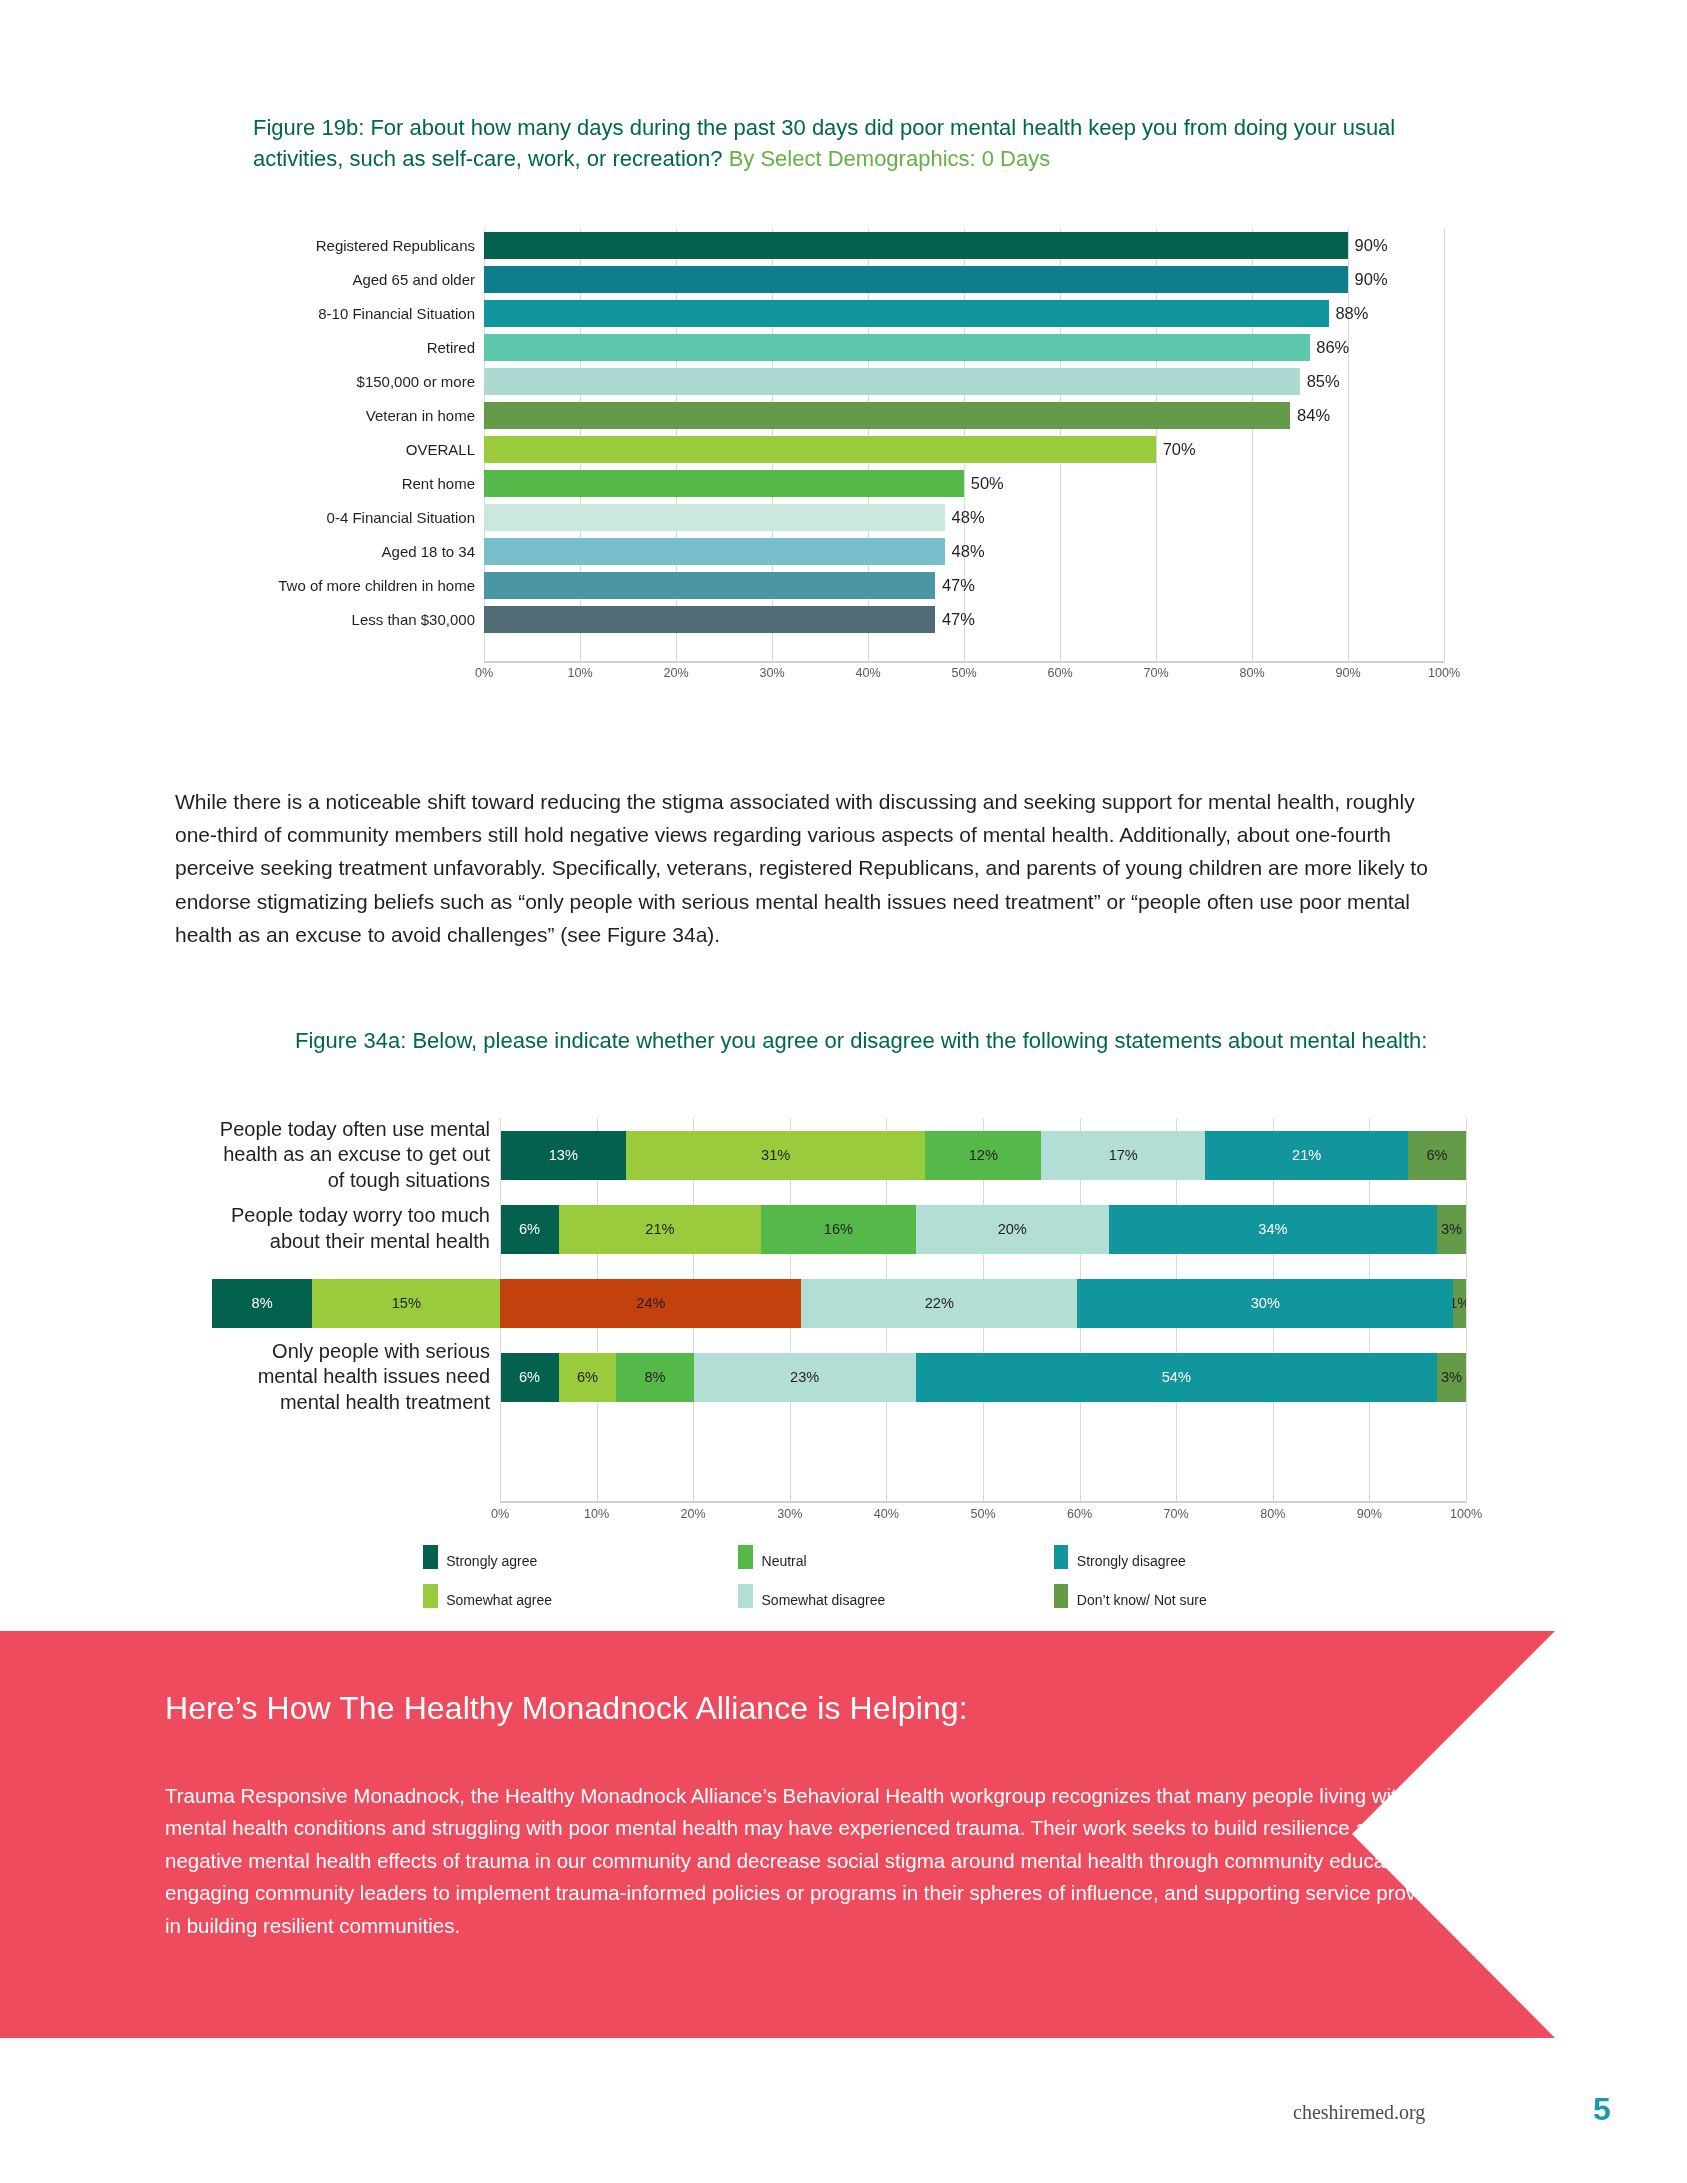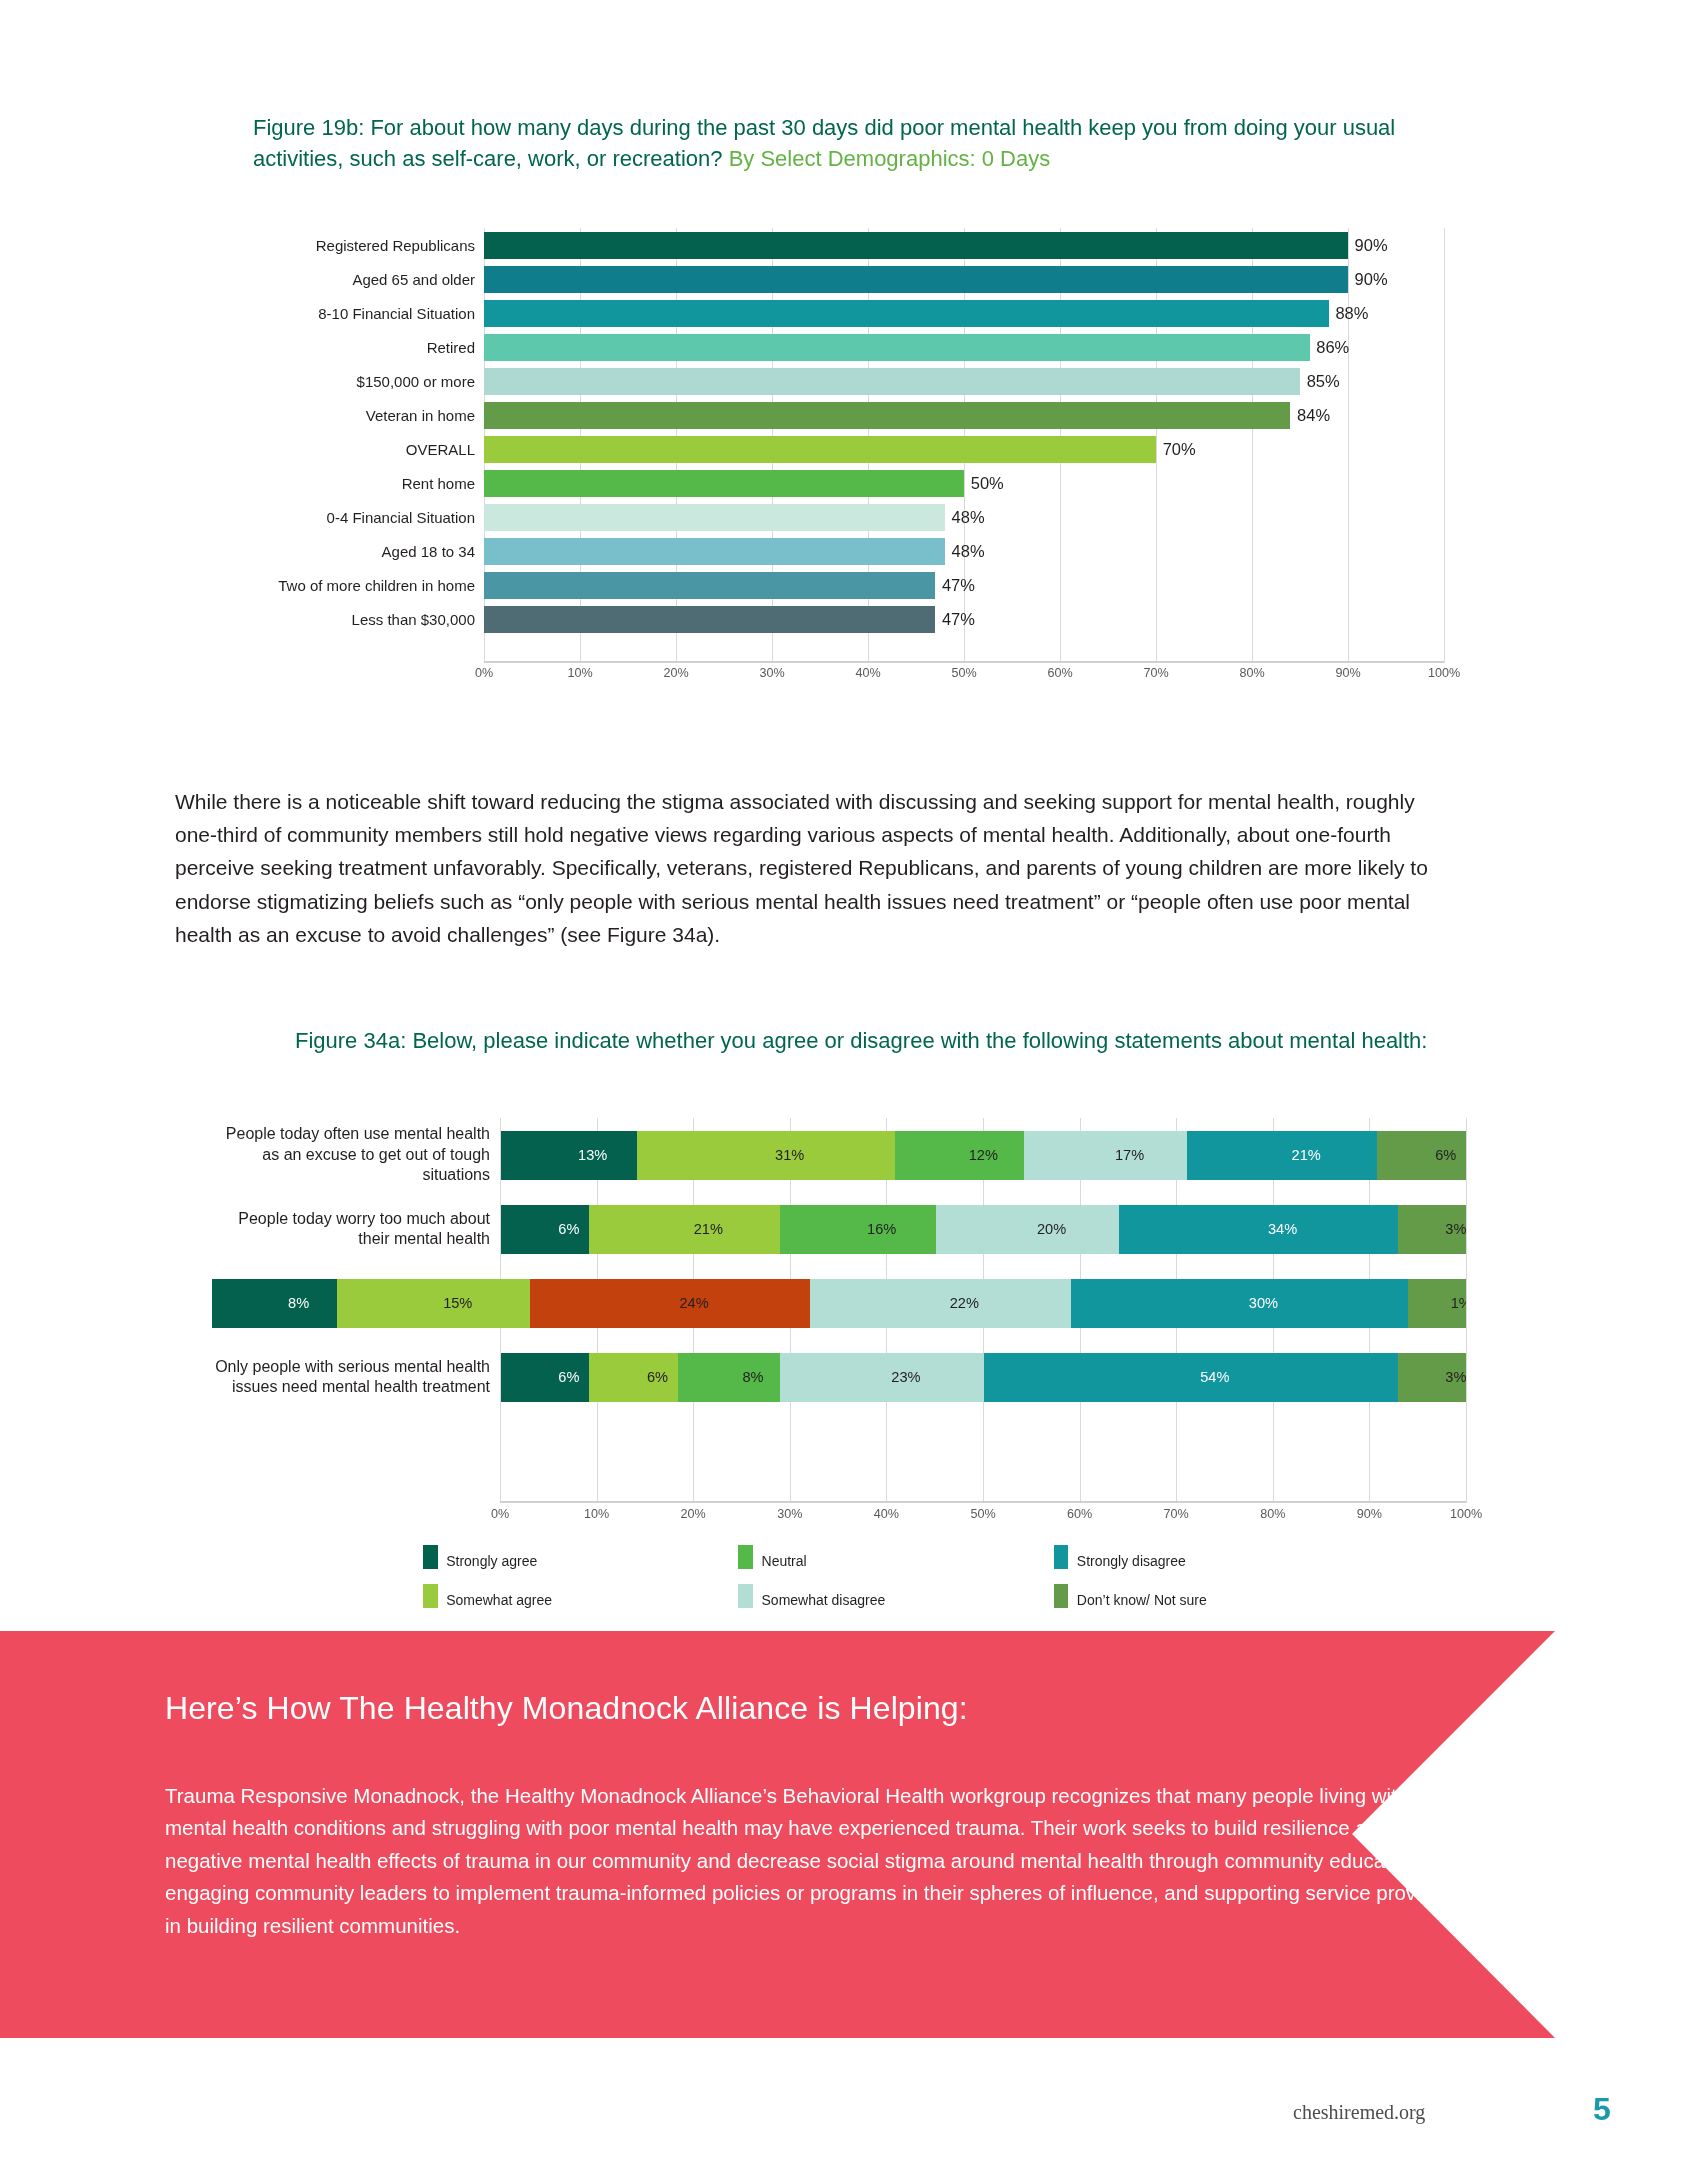--- a/index.html
+++ b/index.html
@@ -53,26 +53,26 @@
 
   
   #fig34a-title{
     position:absolute;left:295px;top:1025px;width:1184px;
     font-size:22px;line-height:1.42;color:#00664f;
   }
   #fig34a{position:absolute;left:212px;top:1118px;width:1254px;height:417px;}
   .srow{display:flex;align-items:center;height:74px;}
   .srow .cat{
     width:278px;text-align:right;padding-right:10.6px;
-    font-size:16px;line-height:1.28;color:#231f20;
+    font-size:20px;line-height:1.28;color:#231f20;
   }
   .srow .stack{position:relative;flex:1;height:74px;display:flex;align-items:center;}
   .seg{
     height:49px;display:flex;align-items:center;justify-content:center;
-    font-size:14.6px;color:#231f20;overflow:hidden;white-space:nowrap;padding-left:48px;
+    font-size:14.6px;color:#231f20;overflow:hidden;white-space:nowrap;
   }
   .seg.light{color:#ffffff;}
   #fig34a .grid{position:absolute;left:288px;top:0;right:0;bottom:32px;}
   #fig34a .grid i{position:absolute;top:0;bottom:0;width:0.7px;background:#d9d9d9;}
   #fig34a .axisline{position:absolute;left:288px;right:0;bottom:32px;height:2px;background:#d0d0d0;}
   #fig34a .xticks{position:absolute;left:288px;right:0;bottom:4px;height:24px;}
   #fig34a .xticks span{
     position:absolute;top:0;font-size:12.6px;color:#58595b;transform:translateX(-50%);white-space:nowrap;
   }
 

